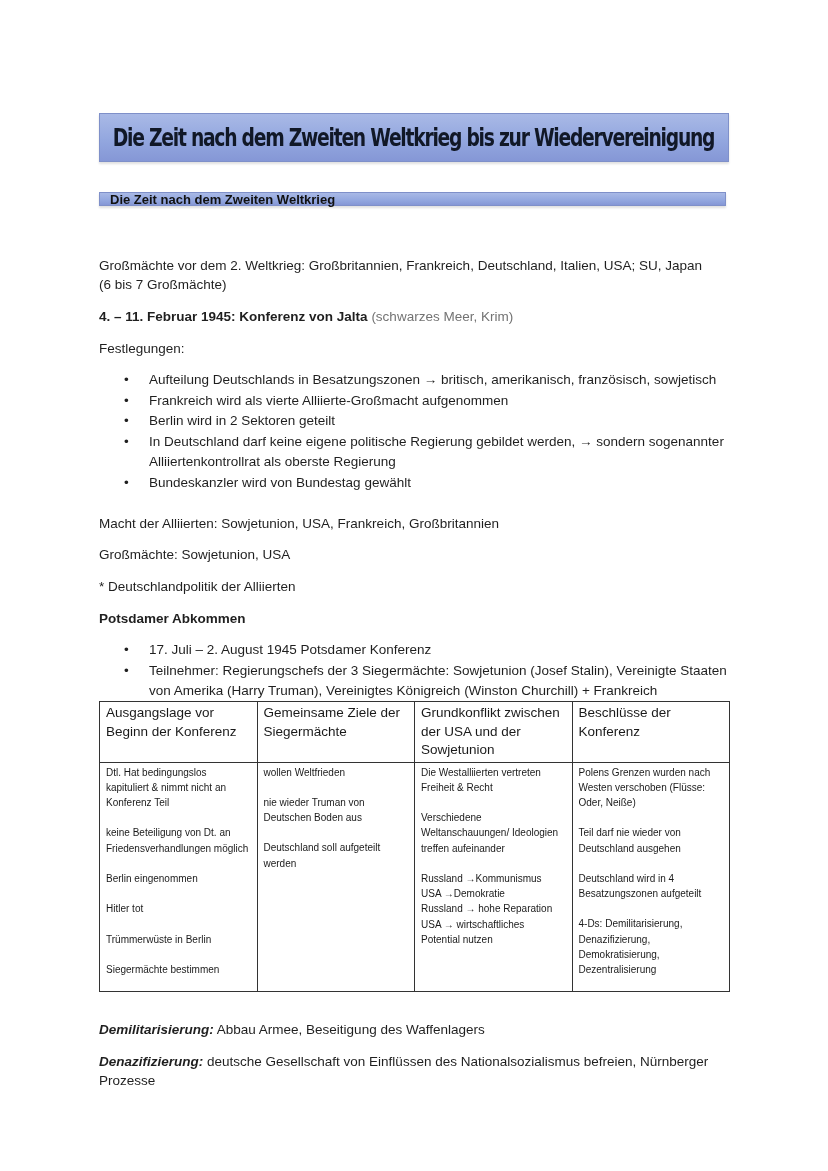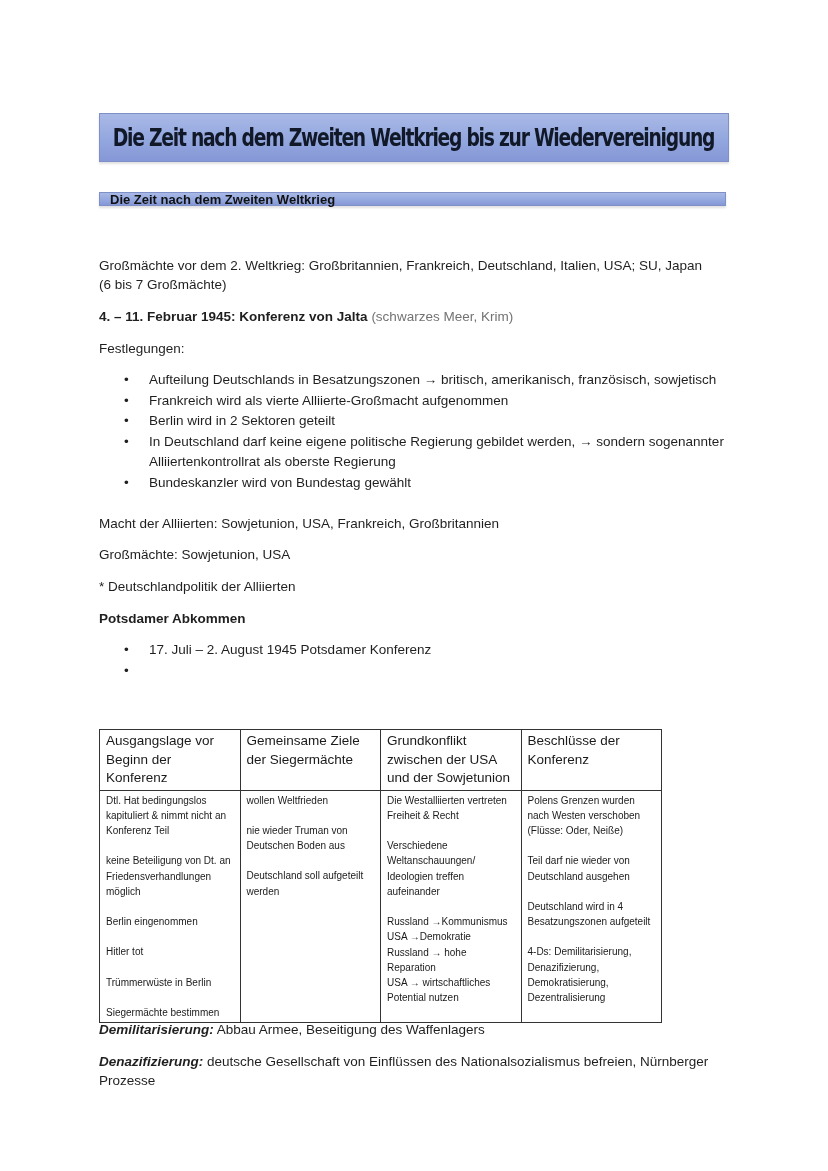--- a/index.html
+++ b/index.html
@@ -27,22 +27,22 @@
     display: flex; align-items: center; padding-left: 10px; box-sizing: border-box;
   }
   .section-banner span { font-weight: bold; font-size: 13px; color: #111; }
   .txt { position: absolute; left: 99px; font-size: 13.5px; line-height: 19px; color: #1f1f1f; width: 635px; }
   .bold { font-weight: bold; }
   .grey { color: #737373; }
   .bullets { position: absolute; left: 99px; width: 635px; margin: 0; padding: 0; list-style: none; font-size: 13.5px; line-height: 20.5px; color: #1f1f1f; }
   .bullets li { position: relative; padding-left: 50px; }
   .bullets li .dot { position: absolute; left: 25px; top: 0; }
   table.ptab {
-    position: absolute; left: 99px; top: 701px; width: 563px;
-    border-collapse: collapse; table-layout: fixed; margin-top: 28px;
+    position: absolute; left: 99px; top: 701px; width: 631px;
+    border-collapse: collapse; table-layout: fixed;
   }
   table.ptab th, table.ptab td {
     border: 1.5px solid #333; vertical-align: top; text-align: left;
     padding: 2px 6px;
   }
   table.ptab th { font-weight: normal; font-size: 13.5px; line-height: 18.5px; height: 50px; }
   table.ptab td { font-size: 10px; line-height: 15.2px; height: 224px; padding-top: 2px; }
   .cell-line { display: block; min-height: 15.2px; }
   .italic-bold { font-weight: bold; font-style: italic; }
 </style>
@@ -80,21 +80,21 @@
 <div class="txt" style="top:514px;">Macht der Alliierten: Sowjetunion, USA, Frankreich, Großbritannien</div>
 
 <div class="txt" style="top:545px;">Großmächte: Sowjetunion, USA</div>
 
 <div class="txt" style="top:577px;">* Deutschlandpolitik der Alliierten</div>
 
 <div class="txt bold" style="top:609px;">Potsdamer Abkommen</div>
 
 <ul class="bullets" style="top:640px;">
   <li><span class="dot">•</span><span>17. Juli – 2. August 1945 Potsdamer Konferenz</span></li>
-  <li><span class="dot">•</span></li>
+  <li><span class="dot">•</span><span>Teilnehmer: Regierungschefs der 3 Siegermächte: Sowjetunion (Josef Stalin), Vereinigte Staaten von Amerika (Harry Truman), Vereinigtes Königreich (Winston Churchill) + Frankreich</span></li>
 </ul>
 
 <table class="ptab">
   <thead>
     <tr>
       <th>Ausgangslage vor Beginn der Konferenz</th>
       <th>Gemeinsame Ziele der Siegermächte</th>
       <th>Grundkonflikt zwischen der USA und der Sowjetunion</th>
       <th>Beschlüsse der Konferenz</th>
     </tr>

